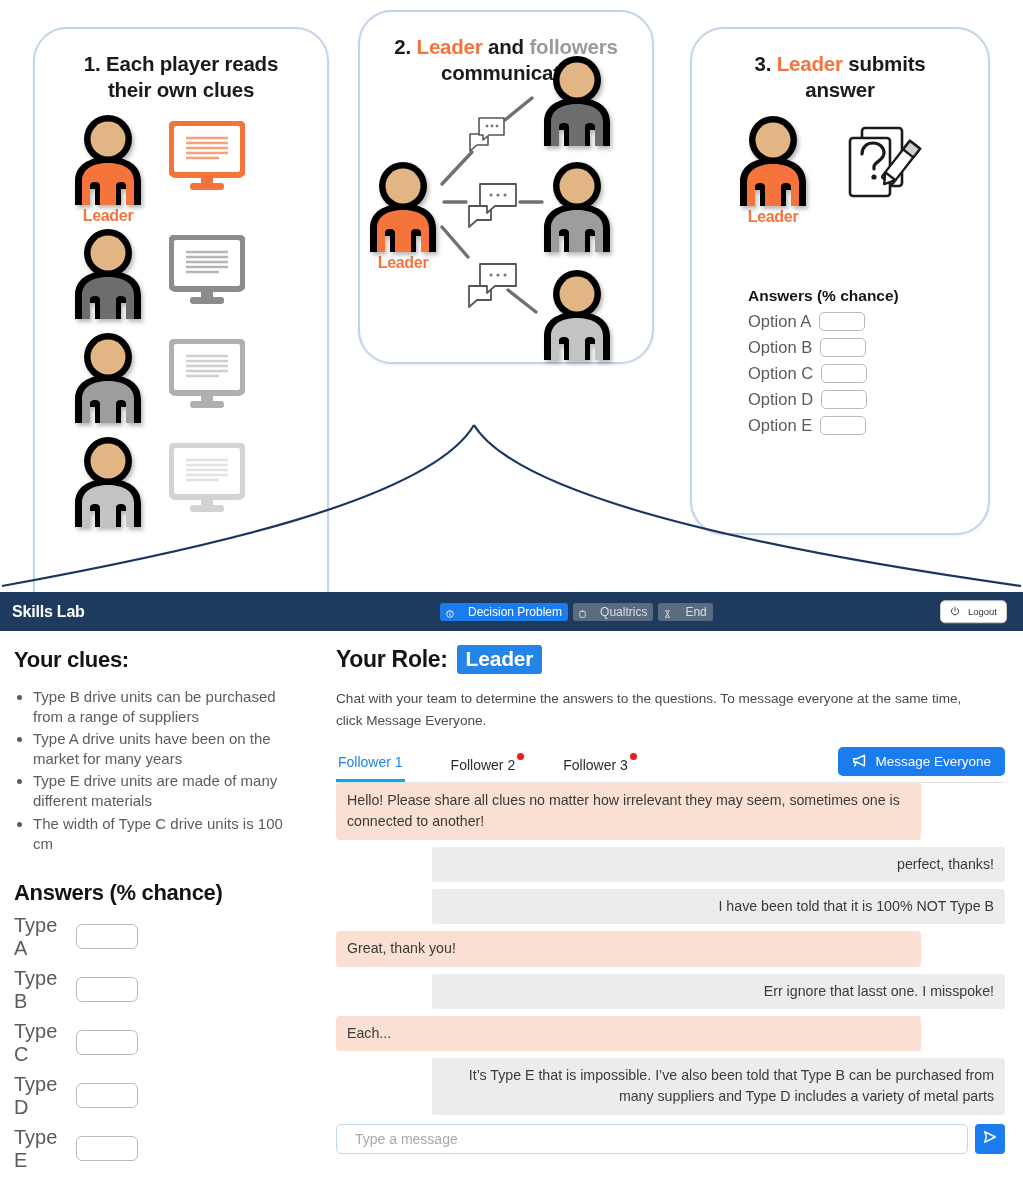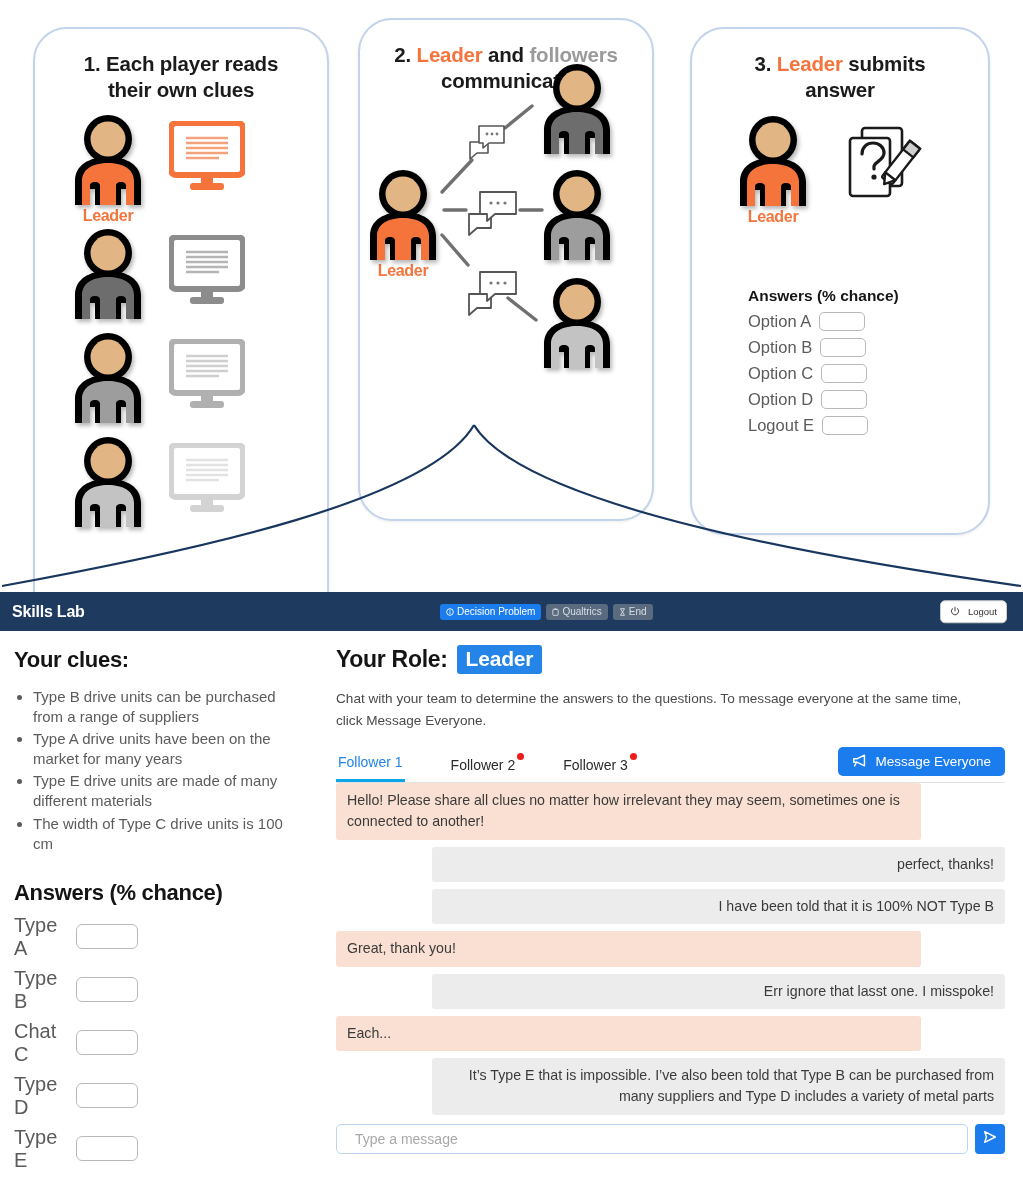--- a/index.html
+++ b/index.html
@@ -17,21 +17,21 @@
   #diagram { position:absolute; left:0; top:0; width:1023px; height:600px; }
 
   .panel {
     position:absolute;
     background:#fff;
     border:2px solid #c2d3ec;
     border-radius:34px;
     box-shadow:0 1px 3px rgba(0,0,0,.07);
   }
   #panel1 { left:33px;  top:27px;  width:296px; height:598px; }
-  #panel2 { left:358px; top:18px;  width:296px; height:503px; }
+  #panel2 { left:358px; top:10px;  width:296px; height:354px; }
   #panel3 { left:690px; top:27px;  width:300px; height:508px; }
 
   .panel-title {
     text-align:center;
     font-size:20.5px;
     font-weight:bold;
     line-height:1.28;
     color:#1b1b1b;
     padding:0 14px;
     margin-top:22px;
@@ -71,22 +71,22 @@
   
   #app { position:absolute; left:0; top:592px; width:1023px; height:587px; background:#fff; }
 
   #appbar {
     height:39px; background:#1d3557; background:#1e3a5f;
     display:flex; align-items:center; padding:0 12px; position:relative;
   }
   #app-title { color:#fff; font-weight:bold; font-size:16px; letter-spacing:-.2px; }
   .navbtns { position:absolute; left:440px; top:50%; transform:translateY(-50%); display:flex; gap:5px; }
   .navbtn {
-    display:flex; align-items:center; gap:3px;
-    font-size:10px; color:#fff; padding:3px 6px; border-radius:3px;
+    display:flex; align-items:flex-end; gap:14px;
+    font-size:12px; color:#fff; padding:3px 6px; border-radius:3px;
     white-space:nowrap; line-height:1;
   }
   .navbtn.active { background:#1b7ced; }
   .navbtn.dim { background:#5a6b80; color:#d8dee6; }
   .navbtn svg { display:block; }
   #logout {
     position:absolute; right:16px; top:50%; transform:translateY(-50%);
     background:#fff; color:#333; border:1px solid #ccc; border-radius:5px;
     font-size:9.5px; padding:5px 9px; display:flex; align-items:center; gap:8px;
     line-height:1;
@@ -412,21 +412,21 @@
           </div>
           <div class="ans-row">
             <span class="ans-lbl">Option C</span>
             <div class="ans-box"></div>
           </div>
           <div class="ans-row">
             <span class="ans-lbl">Option D</span>
             <div class="ans-box"></div>
           </div>
           <div class="ans-row">
-            <span class="ans-lbl">Logout E</span>
+            <span class="ans-lbl">Option E</span>
             <div class="ans-box"></div>
           </div>
         </div>
     </div>
   </div>
 
   <svg id="funnel" viewBox="0 0 1023 225" preserveAspectRatio="none">
     <path d="M474 45 C430 120 200 170 2 206" fill="none" stroke="#18365e" stroke-width="2.2"></path>
     <path d="M474 45 C520 120 780 172 1021 206" fill="none" stroke="#18365e" stroke-width="2.2"></path>
   </svg>
@@ -492,21 +492,21 @@
       <div id="answer-rows">
           <div class="ans2row">
             <span class="ans2lbl">Type A</span>
             <div class="ans2box"></div>
           </div>
           <div class="ans2row">
             <span class="ans2lbl">Type B</span>
             <div class="ans2box"></div>
           </div>
           <div class="ans2row">
-            <span class="ans2lbl">Chat C</span>
+            <span class="ans2lbl">Type C</span>
             <div class="ans2box"></div>
           </div>
           <div class="ans2row">
             <span class="ans2lbl">Type D</span>
             <div class="ans2box"></div>
           </div>
           <div class="ans2row">
             <span class="ans2lbl">Type E</span>
             <div class="ans2box"></div>
           </div>

